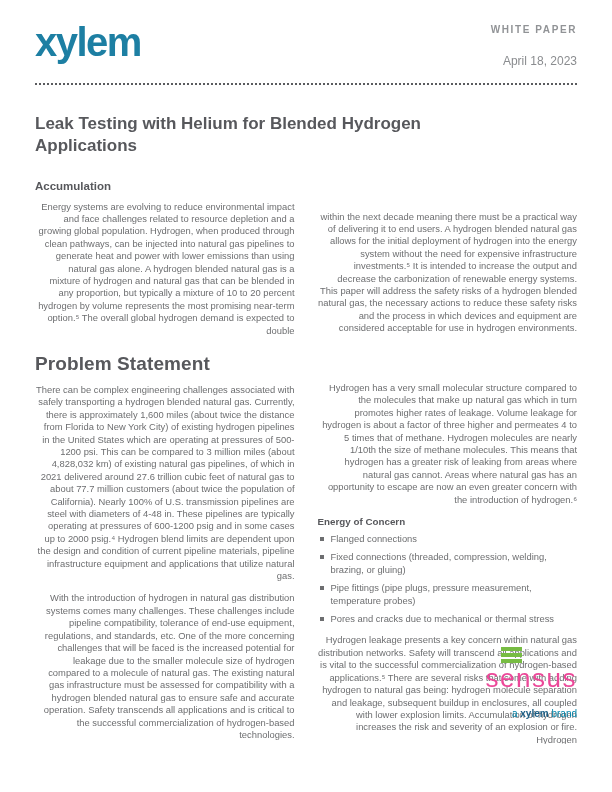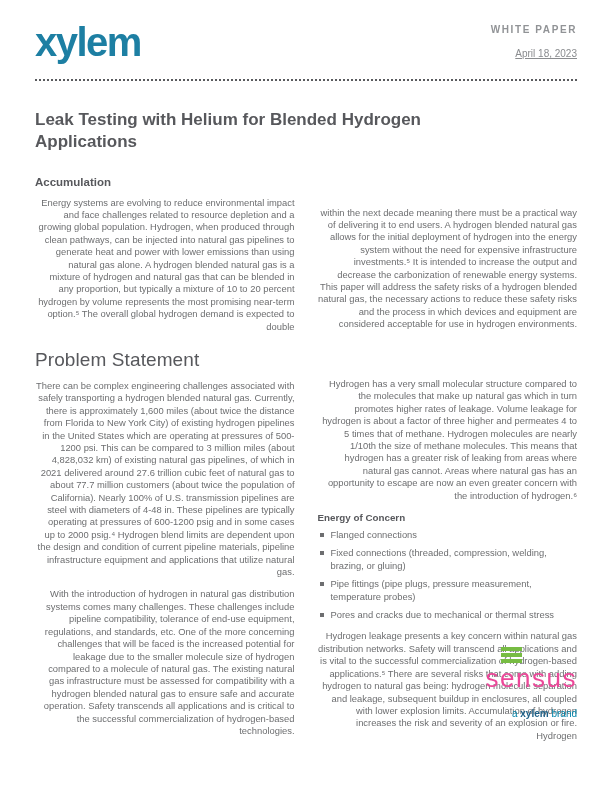--- a/index.html
+++ b/index.html
@@ -26,21 +26,21 @@
     line-height: 1.1;
     padding-top: 2px;
   }
   .header-right { text-align: right; padding-top: 6px; }
   .wp-label {
     font-size: 10px;
     font-weight: 700;
     letter-spacing: 1.6px;
     color: #919396;
   }
-  .wp-date { font-size: 10px; color: #8a8c8f; margin-top: 13px; text-decoration: underline; }
+  .wp-date { font-size: 12px; color: #8a8c8f; margin-top: 19px; }
 
   .dotted-rule {
     margin-top: 15px;
     border-top: 2px dotted #5a5b5e;
     height: 0;
   }
 
   
   .doc-title {
     margin-top: 28px;
@@ -53,21 +53,21 @@
 
   
   .section-heading {
     font-size: 11.5px;
     font-weight: 700;
     color: #57585c;
     margin-top: 23px;
   }
   .big-heading {
     font-size: 19px;
-    font-weight: 400;
+    font-weight: 700;
     color: #57585c;
     margin-bottom: 9px;
     letter-spacing: 0.1px;
   }
   .cols { display: flex; gap: 23px; margin-top: 9px; }
   .col { flex: 1 1 0; }
   .body-text {
     font-size: 9.4px;
     line-height: 12.4px;
     color: #6d6e70;

